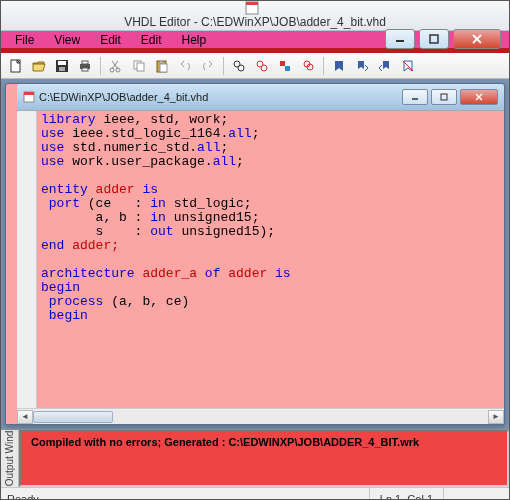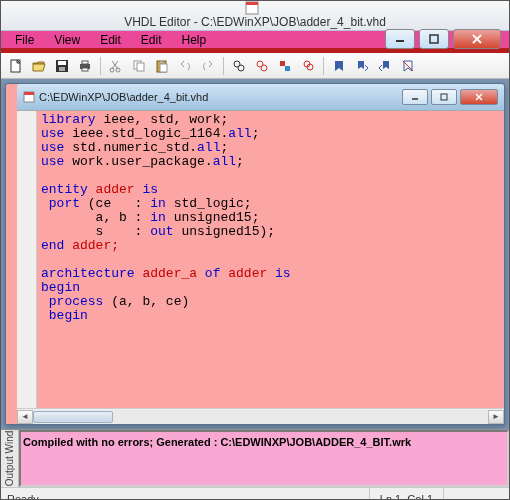--- a/index.html
+++ b/index.html
@@ -42,21 +42,21 @@
   
   .scrollbar-h { height: 16px; background: #f0f0f0; border-top: 1px solid #ccc; display: flex; align-items: center; }
   .sb-btn { width: 16px; height: 14px; background: linear-gradient(to bottom,#fdfdfd,#dcdcdc); border: 1px solid #b8b8b8; display: flex; align-items:center; justify-content:center; font-size: 8px; color:#555;}
   .sb-track { flex: 1; background: #eaeaea; height: 14px; margin: 0 0px; position: relative; }
   .sb-thumb { position: absolute; left:0; width: 80px; height: 12px; top:1px; background: linear-gradient(to bottom,#e9eff6,#c8d6e5); border:1px solid #9cb0c8; border-radius:2px; }
   
   
   .output-panel { height: 58px; border-top: 1px solid #999; display: flex; }
   .output-tab { width: 18px; background: #e8e8e8; border-right: 1px solid #bbb; display: flex; align-items: center; justify-content: center; }
   .output-tab span { transform: rotate(-90deg); white-space: nowrap; font-size: 10px; color: #444; }
-  .output-body { flex: 1; background: #f9a8d4; border: 2px inset #d0d0d0; padding: 4px 2px; font-family: Tahoma, sans-serif; font-size: 11px; font-weight: bold; overflow: hidden; white-space: nowrap; }
+  .output-body { flex: 1; background: #ef4444; border: 2px inset #d0d0d0; padding: 4px 10px; font-family: Tahoma, sans-serif; font-size: 11px; font-weight: bold; overflow: hidden; white-space: nowrap; }
   
   
   .statusbar { height: 22px; background: #f0f0f0; border-top: 1px solid #c8c8c8; display: flex; align-items: center; padding: 0 6px; font-size: 11px; color: #333; }
   .status-left { flex: 1; }
   .status-cell { border-left: 1px solid #c8c8c8; padding: 0 10px; height: 100%; display:flex; align-items:center; }
   
   svg { display:block; }
 </style>
 </head>
 <body>

